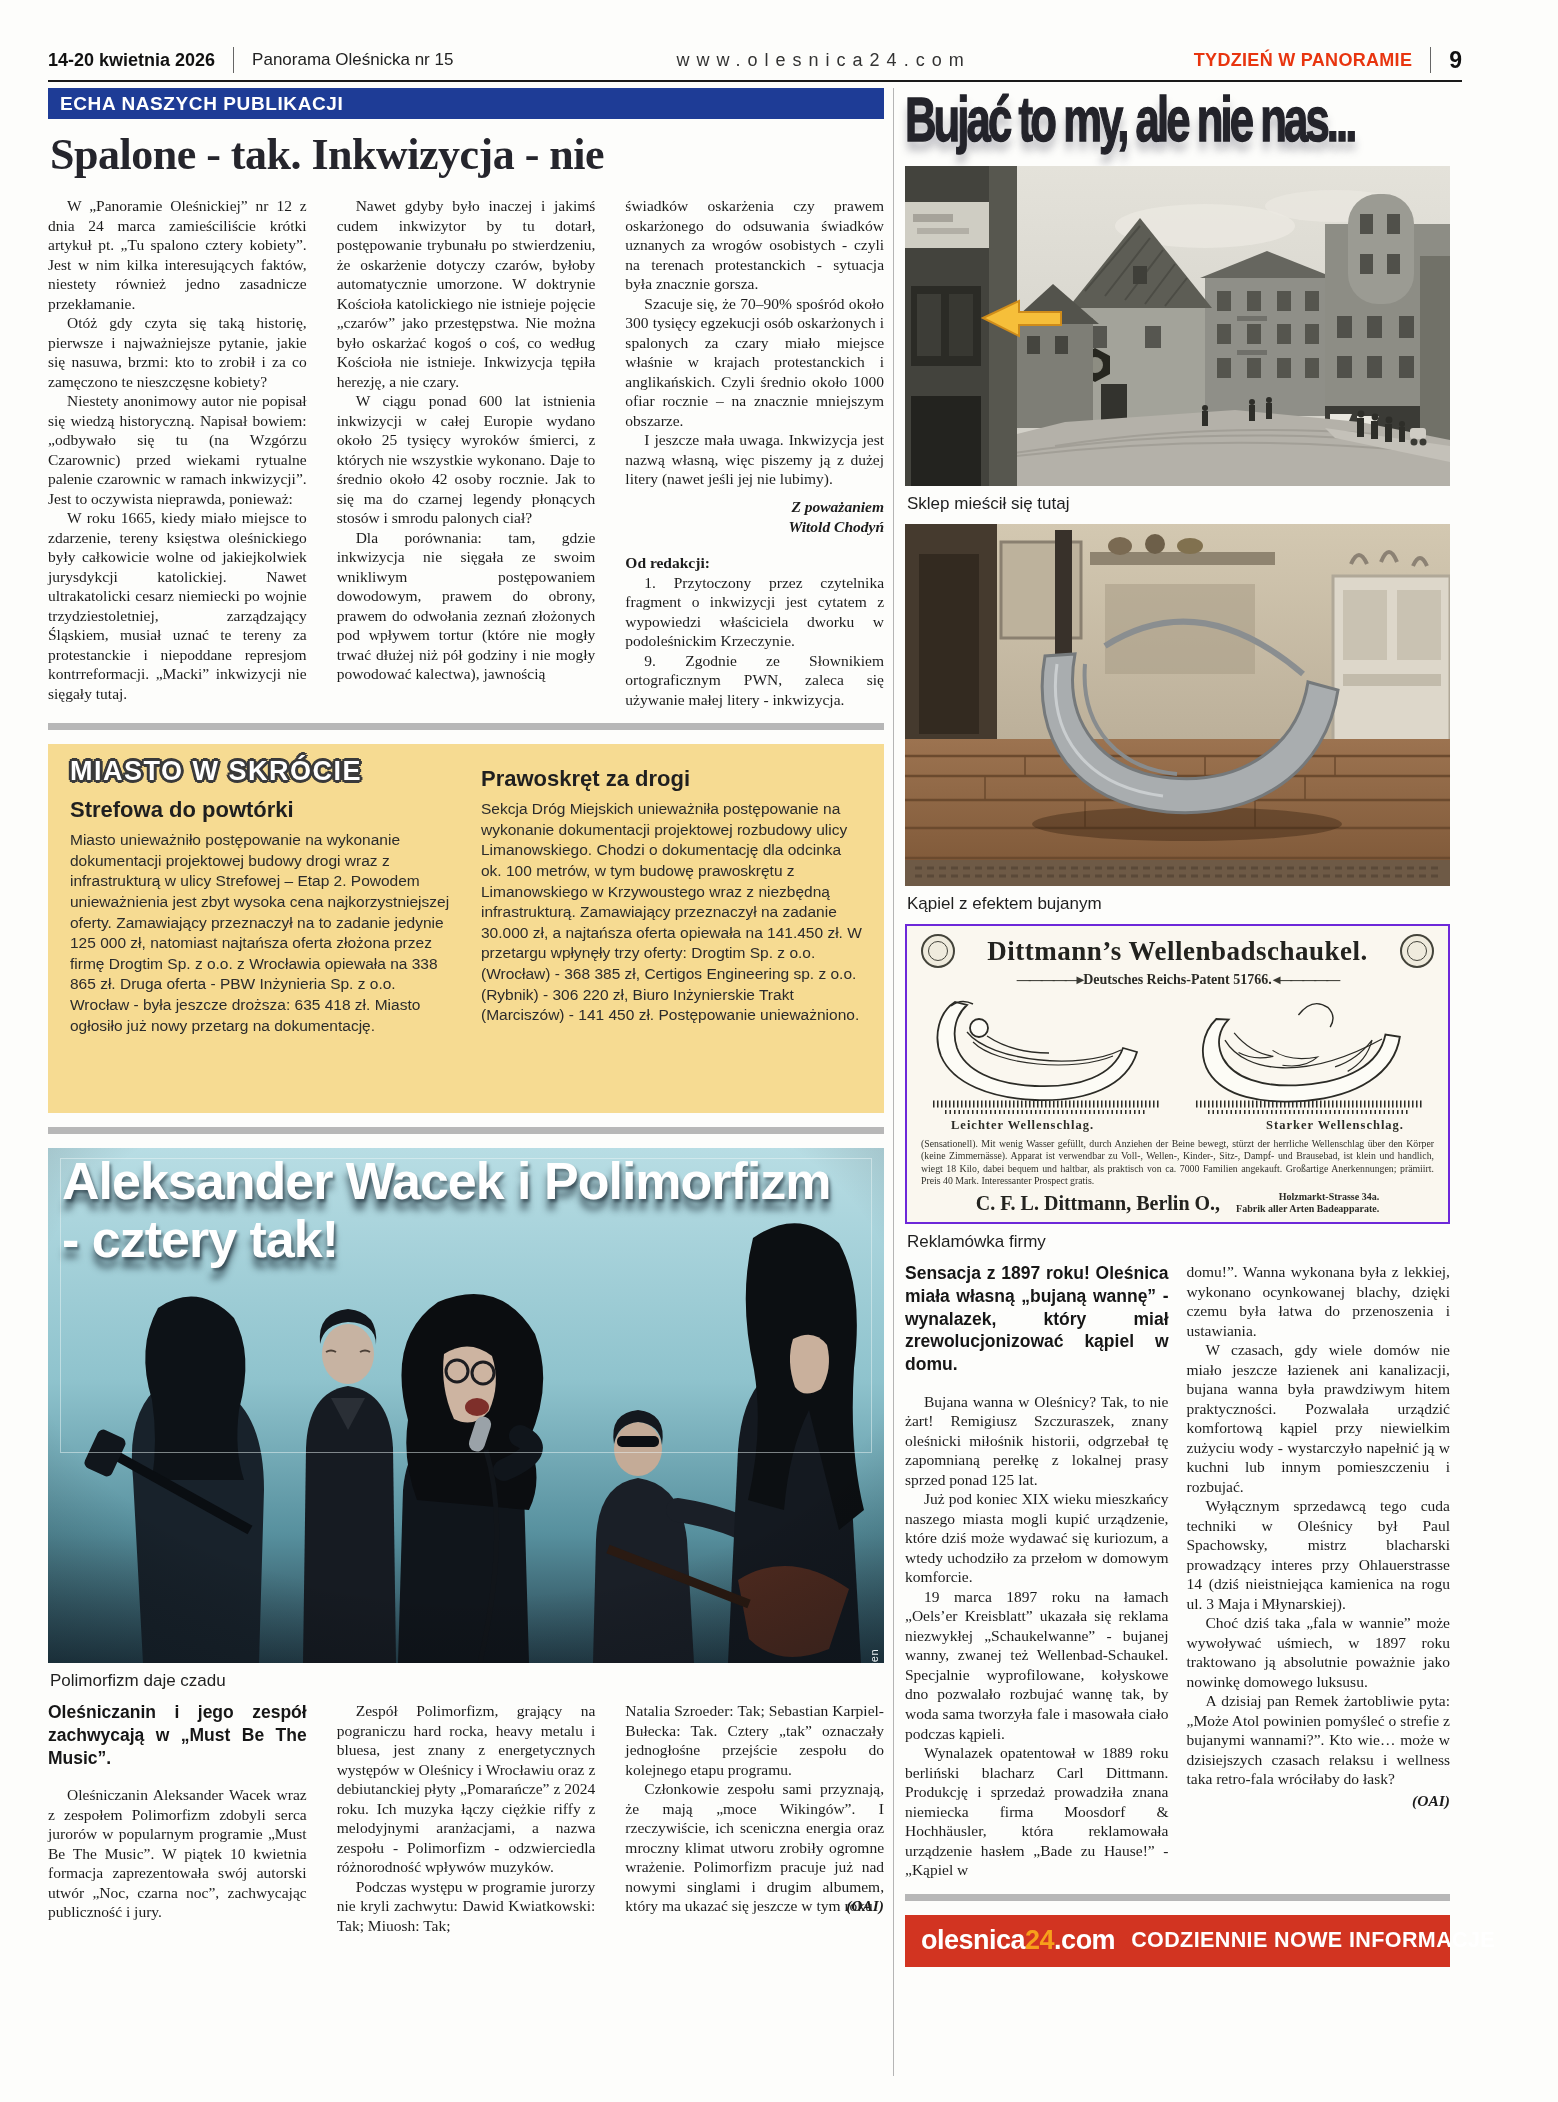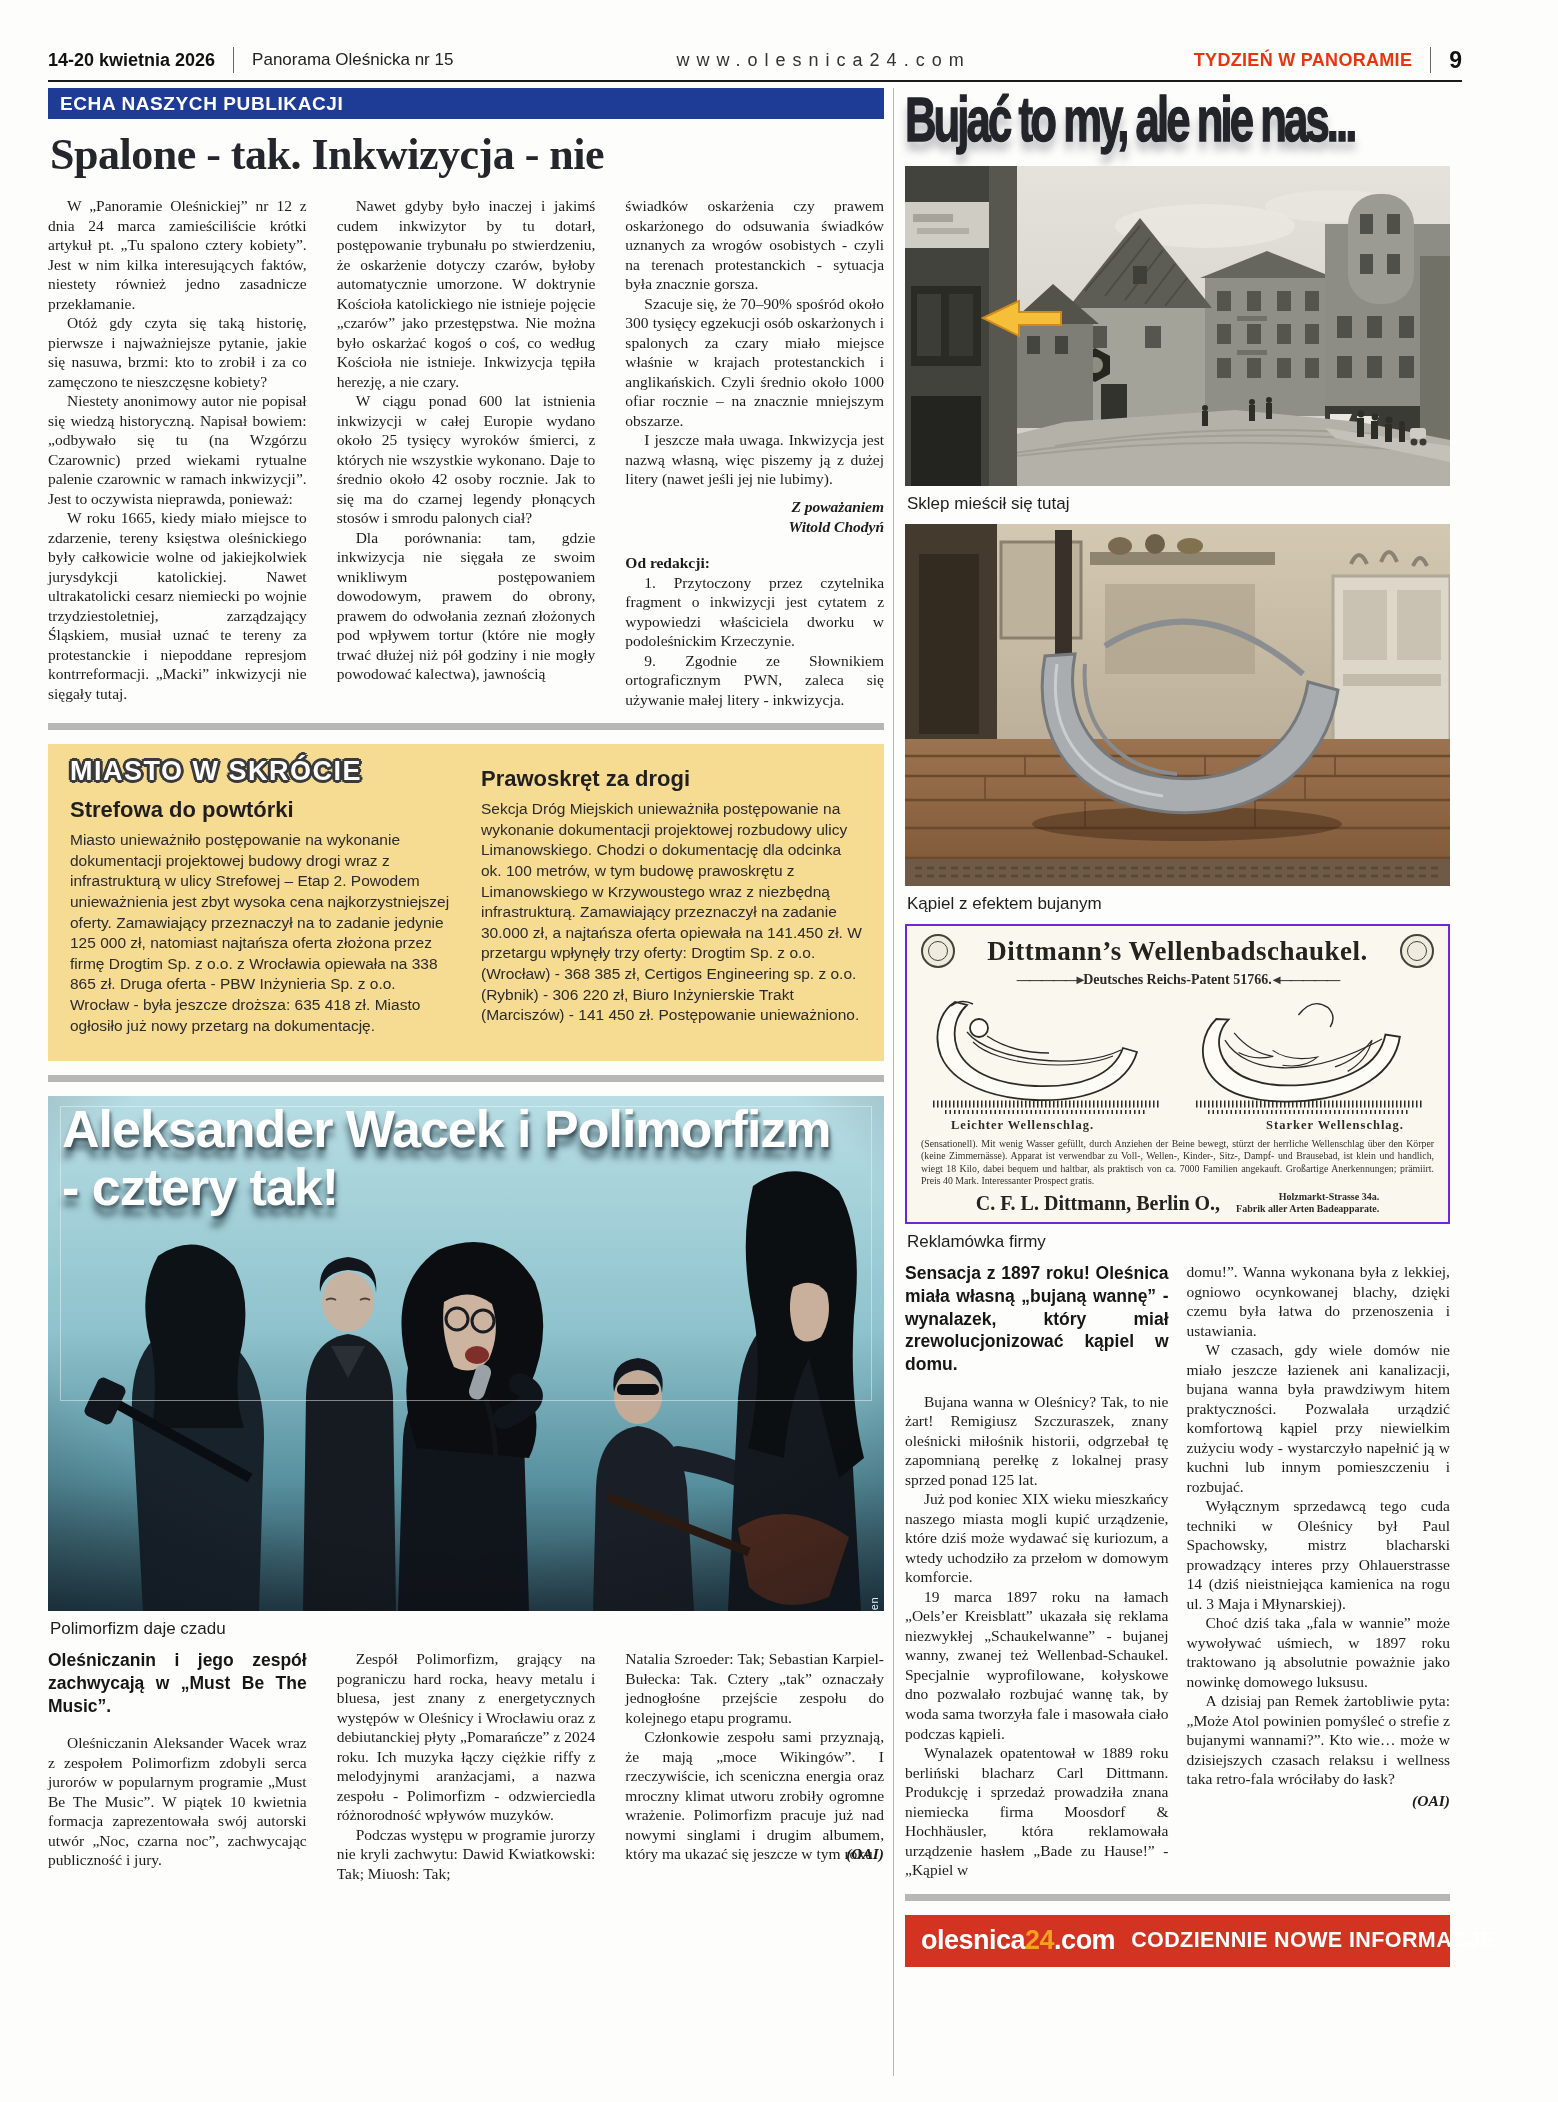--- a/index.html
+++ b/index.html
@@ -26,21 +26,21 @@
   .left-region { position:absolute; left:48px; top:88px; width:836px; }
   .kicker { height:31px; background:#1e3c96; color:#fff; font-weight:bold; font-size:19px; letter-spacing:0.6px; display:flex; align-items:center; padding-left:12px; }
   .headline { font-family:"Liberation Serif","DejaVu Serif",serif; font-size:44px; font-weight:bold; color:#25252c; letter-spacing:-0.5px; margin:10px 0 16px 2px; }
   .cols { display:flex; gap:30px; }
   .col { flex:1; font-size:15.5px; line-height:1.26; text-align:justify; color:#1c1c1c; min-width:0; }
   .col p, .col2 p { text-indent:19px; margin:0; overflow-wrap:break-word; }
   .col p.noindent, .col2 p.noindent { text-indent:0; }
   .signature { text-align:right; font-weight:bold; font-style:italic; font-family:"Liberation Serif",serif; margin-top:8px; line-height:1.3; }
   .odred-head { font-weight:bold; font-family:"Liberation Serif",serif; margin-top:16px; }
 
-  .ybox { background:#f6db92; padding:10px 22px 14px 22px; height:317px; display:flex; gap:30px; overflow:hidden; }
+  .ybox { background:#f6db92; padding:10px 22px 14px 22px; height:369px; display:flex; gap:30px; overflow:hidden; }
   .ybox-col { flex:1; min-width:0; }
   .box-title { display:inline-block; font-size:27px; font-weight:bold; color:#fff; letter-spacing:1.5px; margin:2px 0 10px;
     text-shadow:2px 2px 0 #3a3a3a,-2px 2px 0 #3a3a3a,2px -2px 0 #3a3a3a,-2px -2px 0 #3a3a3a,0 3px 0 #3a3a3a,3px 0 0 #3a3a3a,-3px 0 0 #3a3a3a,0 -3px 0 #3a3a3a; }
   .ybox h3 { font-size:22px; font-weight:bold; color:#1f1f1f; margin:0 0 7px; }
   .ybox p { font-size:15.5px; line-height:1.33; color:#2b2b2b; }
   .ybox-right { padding-top:12px; }
 
   .band-photo { position:relative; height:515px; overflow:hidden; background:#a16207; }
   .band-photo svg { position:absolute; inset:0; width:100%; height:100%; }
   .band-frame { position:absolute; left:12px; top:10px; right:12px; height:295px; border:1px solid rgba(235,245,246,0.5); }
@@ -445,21 +445,21 @@
         <div class="lead-sans">Sensacja z 1897 roku! Oleśnica miała własną „bujaną wannę” - wynalazek, który miał zrewolucjonizować kąpiel w domu.</div>
         <div>
             <p>Bujana wanna w Oleśnicy? Tak, to nie żart! Remigiusz Szczuraszek, znany oleśnicki miłośnik historii, odgrzebał tę zapomnianą perełkę z lokalnej prasy sprzed ponad 125 lat.</p>
             <p>Już pod koniec XIX wieku mieszkańcy naszego miasta mogli kupić urządzenie, które dziś może wydawać się kuriozum, a wtedy uchodziło za przełom w domowym komforcie.</p>
             <p>19 marca 1897 roku na łamach „Oels’er Kreisblatt” ukazała się reklama niezwykłej „Schaukelwanne” - bujanej wanny, zwanej też Wellenbad-Schaukel. Specjalnie wyprofilowane, kołyskowe dno pozwalało rozbujać wannę tak, by woda sama tworzyła fale i masowała ciało podczas kąpieli.</p>
             <p>Wynalazek opatentował w 1889 roku berliński blacharz Carl Dittmann. Produkcję i sprzedaż prowadziła znana niemiecka firma Moosdorf &amp; Hochhäusler, która reklamowała urządzenie hasłem „Bade zu Hause!” - „Kąpiel w</p>
           </div>
       </div>
       <div class="col2">
         <div>
-            <p class="noindent">domu!”. Wanna wykonana była z lekkiej, ogniowo ocynkowanej blachy, dzięki czemu była łatwa do przenoszenia i ustawiania.</p>
+            <p class="noindent">domu!”. Wanna wykonana była z lekkiej, wykonano ocynkowanej blachy, dzięki czemu była łatwa do przenoszenia i ustawiania.</p>
             <p>W czasach, gdy wiele domów nie miało jeszcze łazienek ani kanalizacji, bujana wanna była prawdziwym hitem praktyczności. Pozwalała urządzić komfortową kąpiel przy niewielkim zużyciu wody - wystarczyło napełnić ją w kuchni lub innym pomieszczeniu i rozbujać.</p>
             <p>Wyłącznym sprzedawcą tego cuda techniki w Oleśnicy był Paul Spachowsky, mistrz blacharski prowadzący interes przy Ohlauerstrasse 14 (dziś nieistniejąca kamienica na rogu ul. 3 Maja i Młynarskiej).</p>
             <p>Choć dziś taka „fala w wannie” może wywoływać uśmiech, w 1897 roku traktowano ją absolutnie poważnie jako nowinkę domowego luksusu.</p>
             <p>A dzisiaj pan Remek żartobliwie pyta: „Może Atol powinien pomyśleć o strefie z bujanymi wannami?”. Kto wie… może w dzisiejszych czasach relaksu i wellness taka retro-fala wróciłaby do łask?</p>
           </div>
         <div class="oai-line">(OAI)</div>
       </div>
     </div>
 
     <div class="divider"></div>

